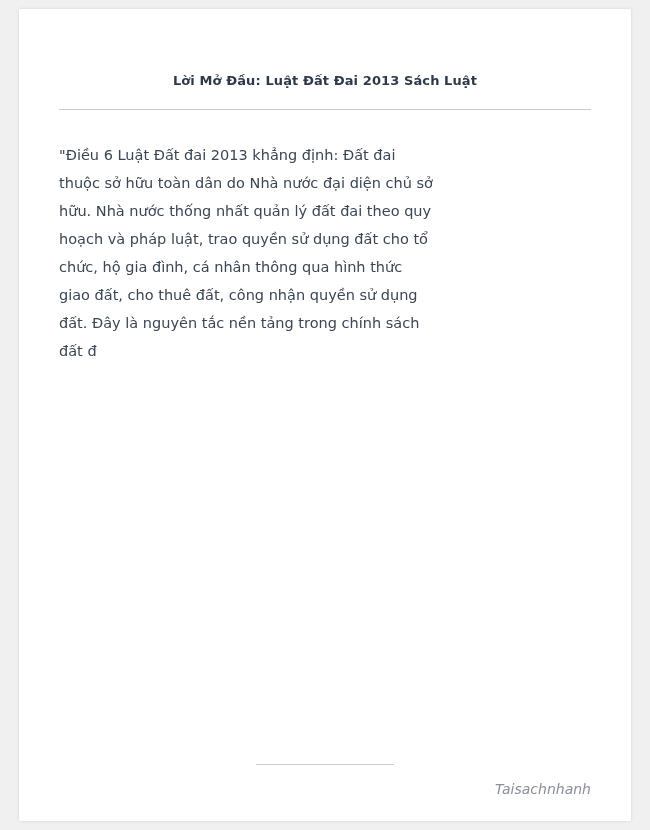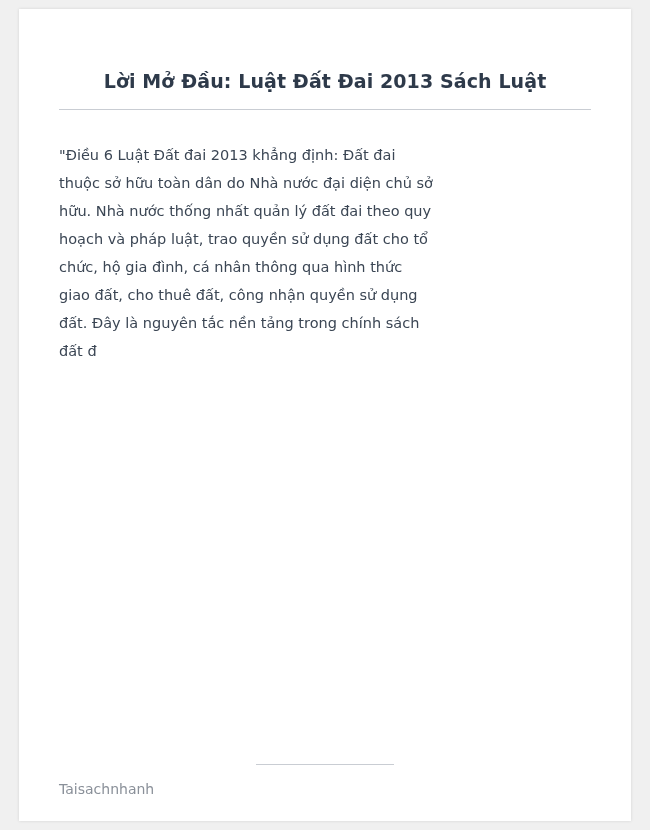--- a/index.html
+++ b/index.html
@@ -30,21 +30,21 @@
     width: 612px;
     height: 812px;
   }
   .doc-title {
     position: absolute;
     left: 40px;
     top: 60px;
     width: 532px;
     text-align: center;
     font-family: "DejaVu Sans", sans-serif;
-    font-size: 19px;
+    font-size: 13px;
     font-weight: 600;
     color: #2e3a4a;
     letter-spacing: 0.1px;
     line-height: 24px;
   }
   .title-rule {
     position: absolute;
     left: 40px;
     top: 100px;
     width: 532px;
@@ -68,24 +68,25 @@
     top: 755px;
     width: 138px;
     height: 1px;
     background: #c9cdd3;
   }
   .footer-text {
     position: absolute;
     left: 40px;
     top: 772px;
     width: 532px;
-    text-align: left;
+    text-align: right;
     font-family: "DejaVu Sans", sans-serif;
     font-size: 14px;
     color: #8a9099;
+    font-style: italic;
   }
 </style>
 </head>
 <body>
 
 <div class="page">
   <div class="page-inner">
 
     <div class="doc-title">Lời Mở Đầu: Luật Đất Đai 2013 Sách Luật</div>
 

